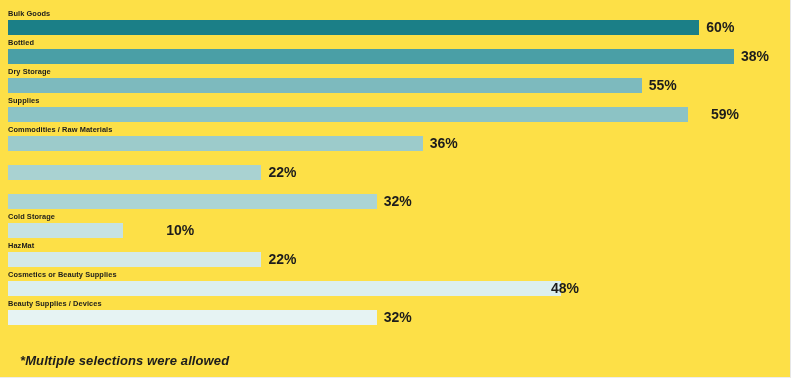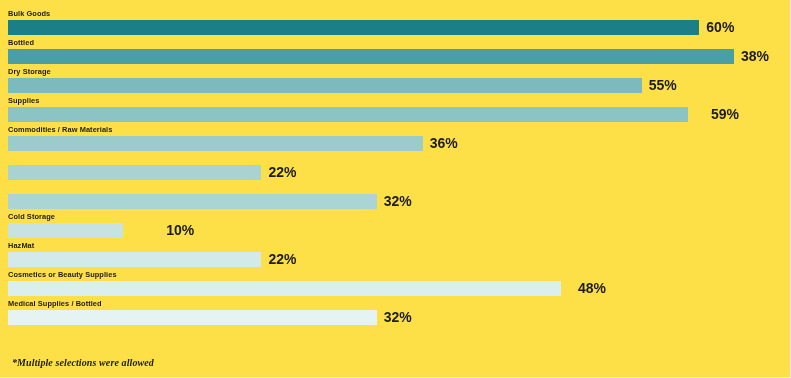--- a/index.html
+++ b/index.html
@@ -63,29 +63,28 @@
     top: 12px;
     height: 15px;
     line-height: 15px;
     font-size: 14px;
     font-weight: 700;
     color: #1c1c1c;
     white-space: nowrap;
   }
   .footnote {
     position: absolute;
-    left: 12px;
+    left: 20px;
     bottom: 9px;
-    font-size: 10px;
+    font-size: 13px;
     font-style: italic;
     font-weight: 700;
     color: #1c1c1c;
     letter-spacing: 0.1px;
     white-space: nowrap;
-    font-family: Liberation Serif, serif;
   }
 </style>
 </head>
 <body>
 
 <div id="chart-root">
   <div class="plot-area">
       <div class="bar-row">
         <div class="bar-label">Bulk Goods</div>
         <div class="bar-track">
@@ -145,24 +144,24 @@
         <div class="bar-track">
           <div class="bar-fill" style="width: 253.493px; background: rgb(212, 233, 233);"></div>
         </div>
         <div class="bar-value" style="left: 260.493px;">22%</div>
       </div>
       <div class="bar-row">
         <div class="bar-label">Cosmetics or Beauty Supplies</div>
         <div class="bar-track">
           <div class="bar-fill" style="width: 553.075px; background: rgb(220, 239, 239);"></div>
         </div>
-        <div class="bar-value" style="left: 570px;">48%</div>
+        <div class="bar-value" style="left: 543px;">48%</div>
       </div>
       <div class="bar-row">
-        <div class="bar-label">Medical Supplies / Bottled</div>
+        <div class="bar-label">Beauty Supplies / Devices</div>
         <div class="bar-track">
           <div class="bar-fill" style="width: 368.716px; background: rgb(230, 243, 243);"></div>
         </div>
         <div class="bar-value" style="left: 375.716px;">32%</div>
       </div>
     </div>
   <div class="footnote">*Multiple selections were allowed</div>
 </div>
 
 </body></html>

